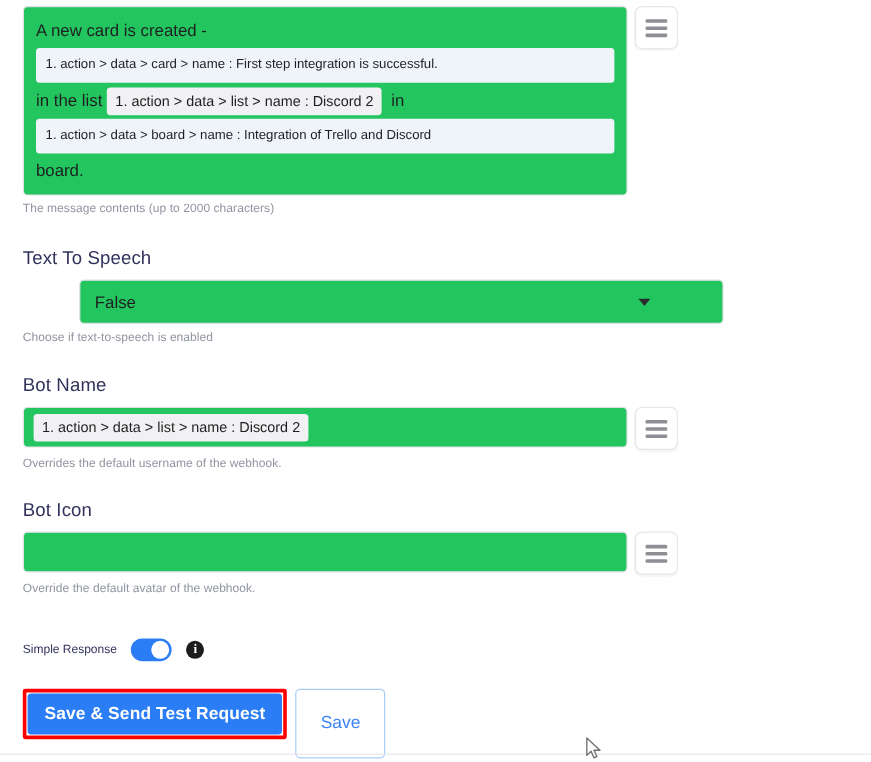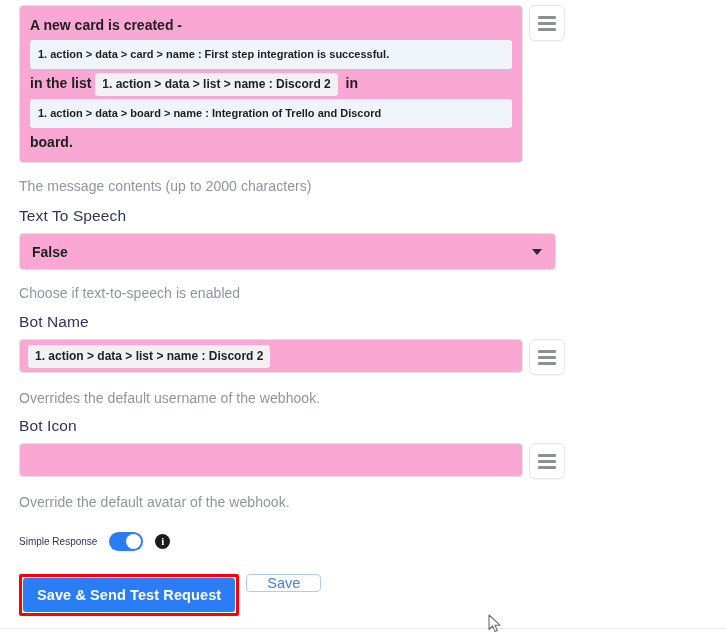--- a/index.html
+++ b/index.html
@@ -31,39 +31,38 @@
   }
   .field-label {
     font-size: 15.5px;
     color: #32325d;
     font-weight: 400;
     letter-spacing: .1px;
     margin: 0 0 8px 0;
     line-height: 18px;
   }
   .help-text {
-    font-size: 14px;
+    font-size: 10px;
     color: #9094a0;
     line-height: 14px;
-    margin-top: 16px;
+    margin-top: 5px;
     letter-spacing: .05px;
   }
 
   
   .input-row {
     display: flex;
     align-items: stretch;
     gap: 6px;
   }
   .control {
-    background: #f9a8d4;
+    background: #22c55e;
     border: 1px solid #dfe1e6;
     border-radius: 4px;
     box-sizing: border-box;
-    font-weight: bold;
   }
 
   
   .richbox {
     width: 504px;
     min-height: 156px;
     padding: 8px 10px 8px 10px;
     font-size: 14px;
     line-height: 23px;
     color: #1f1f21;
@@ -126,20 +125,21 @@
   }
   .select-box {
     width: 537px;
     height: 37px;
     display: flex;
     align-items: center;
     padding: 0 12px;
     font-size: 14px;
     color: #1f1f21;
     cursor: pointer;
+    margin-left: 47px;
   }
   .caret {
     position: absolute;
     right: 14px;
     top: 50%;
     margin-top: -3px;
     width: 0; height: 0;
     border-left: 5.5px solid transparent;
     border-right: 5.5px solid transparent;
     border-top: 6.5px solid #2b2b2b;
@@ -229,21 +229,21 @@
     font-family: "Liberation Sans", sans-serif;
     letter-spacing: .1px;
     white-space: nowrap;
   }
   .btn-secondary {
     background: #ffffff;
     color: #3b82f6;
     border: 1px solid #aacdf5;
     border-radius: 4px;
     font-size: 14.5px;
-    padding: 0 20px;
+    padding: 20px 20px;
     cursor: pointer;
     font-family: "Liberation Sans", sans-serif;
   }
 
   
   .bottom-divider {
     position: absolute;
     left: 0;
     top: 628px;
     width: 726px;

